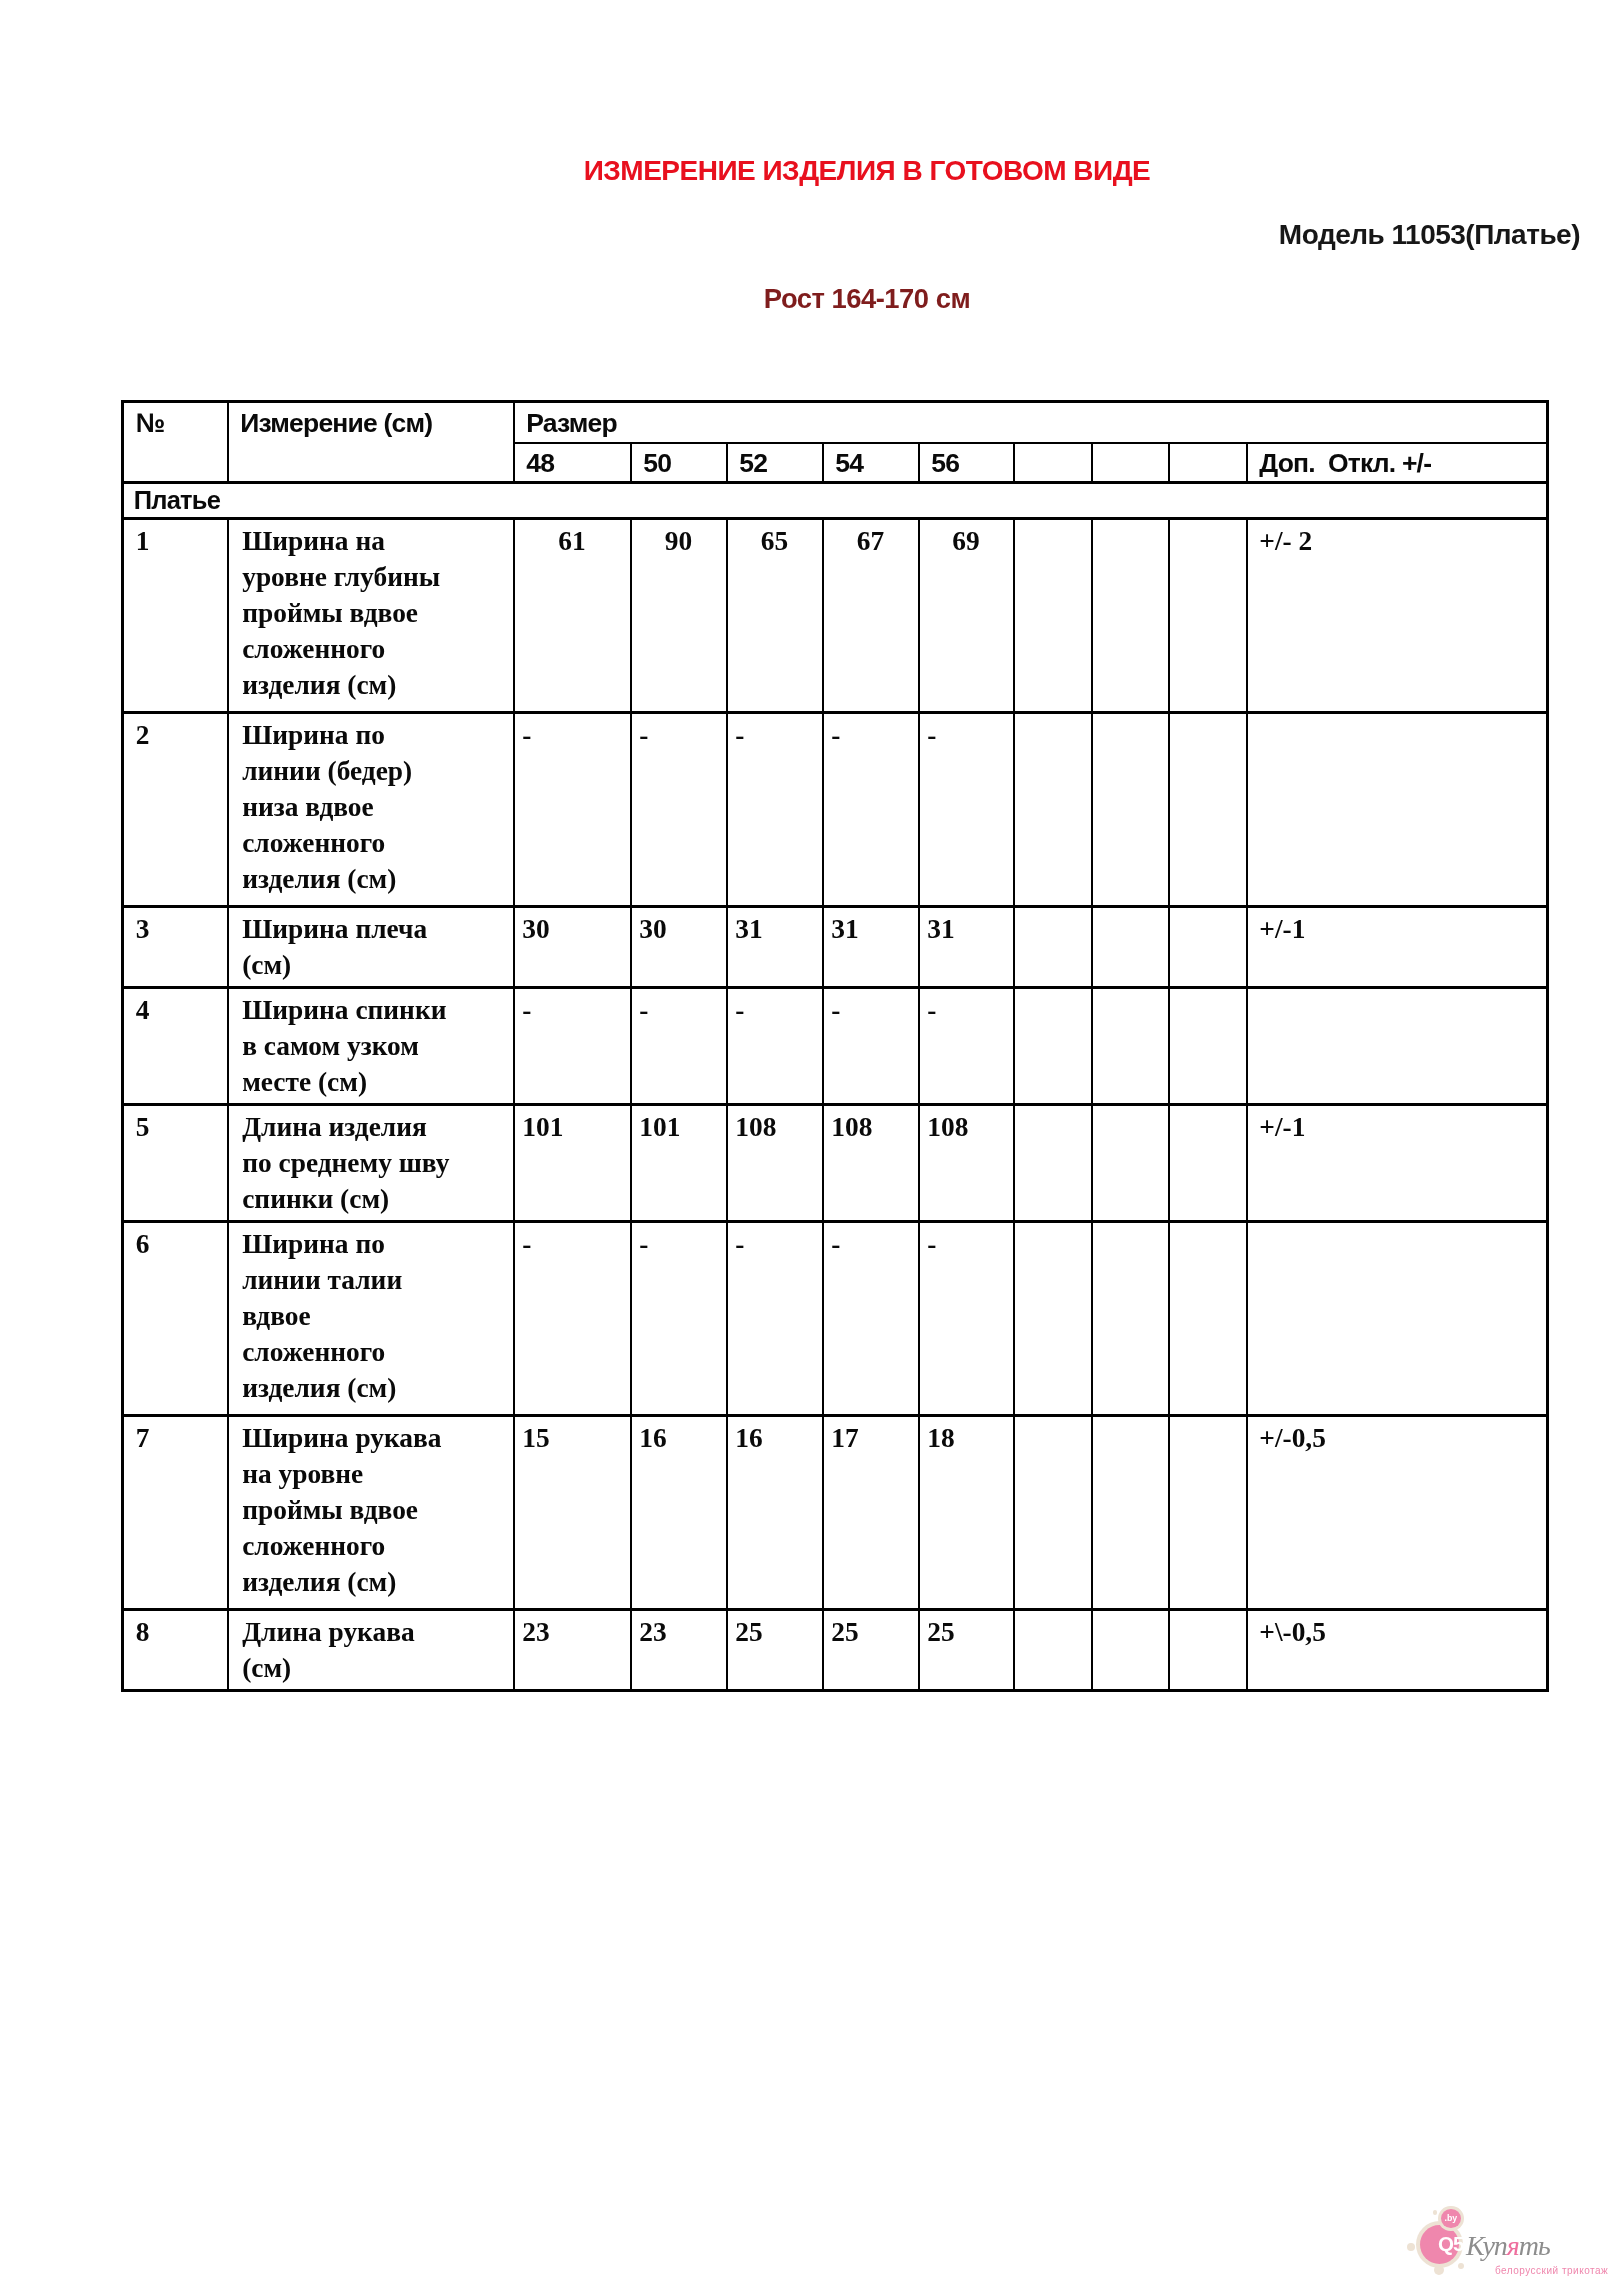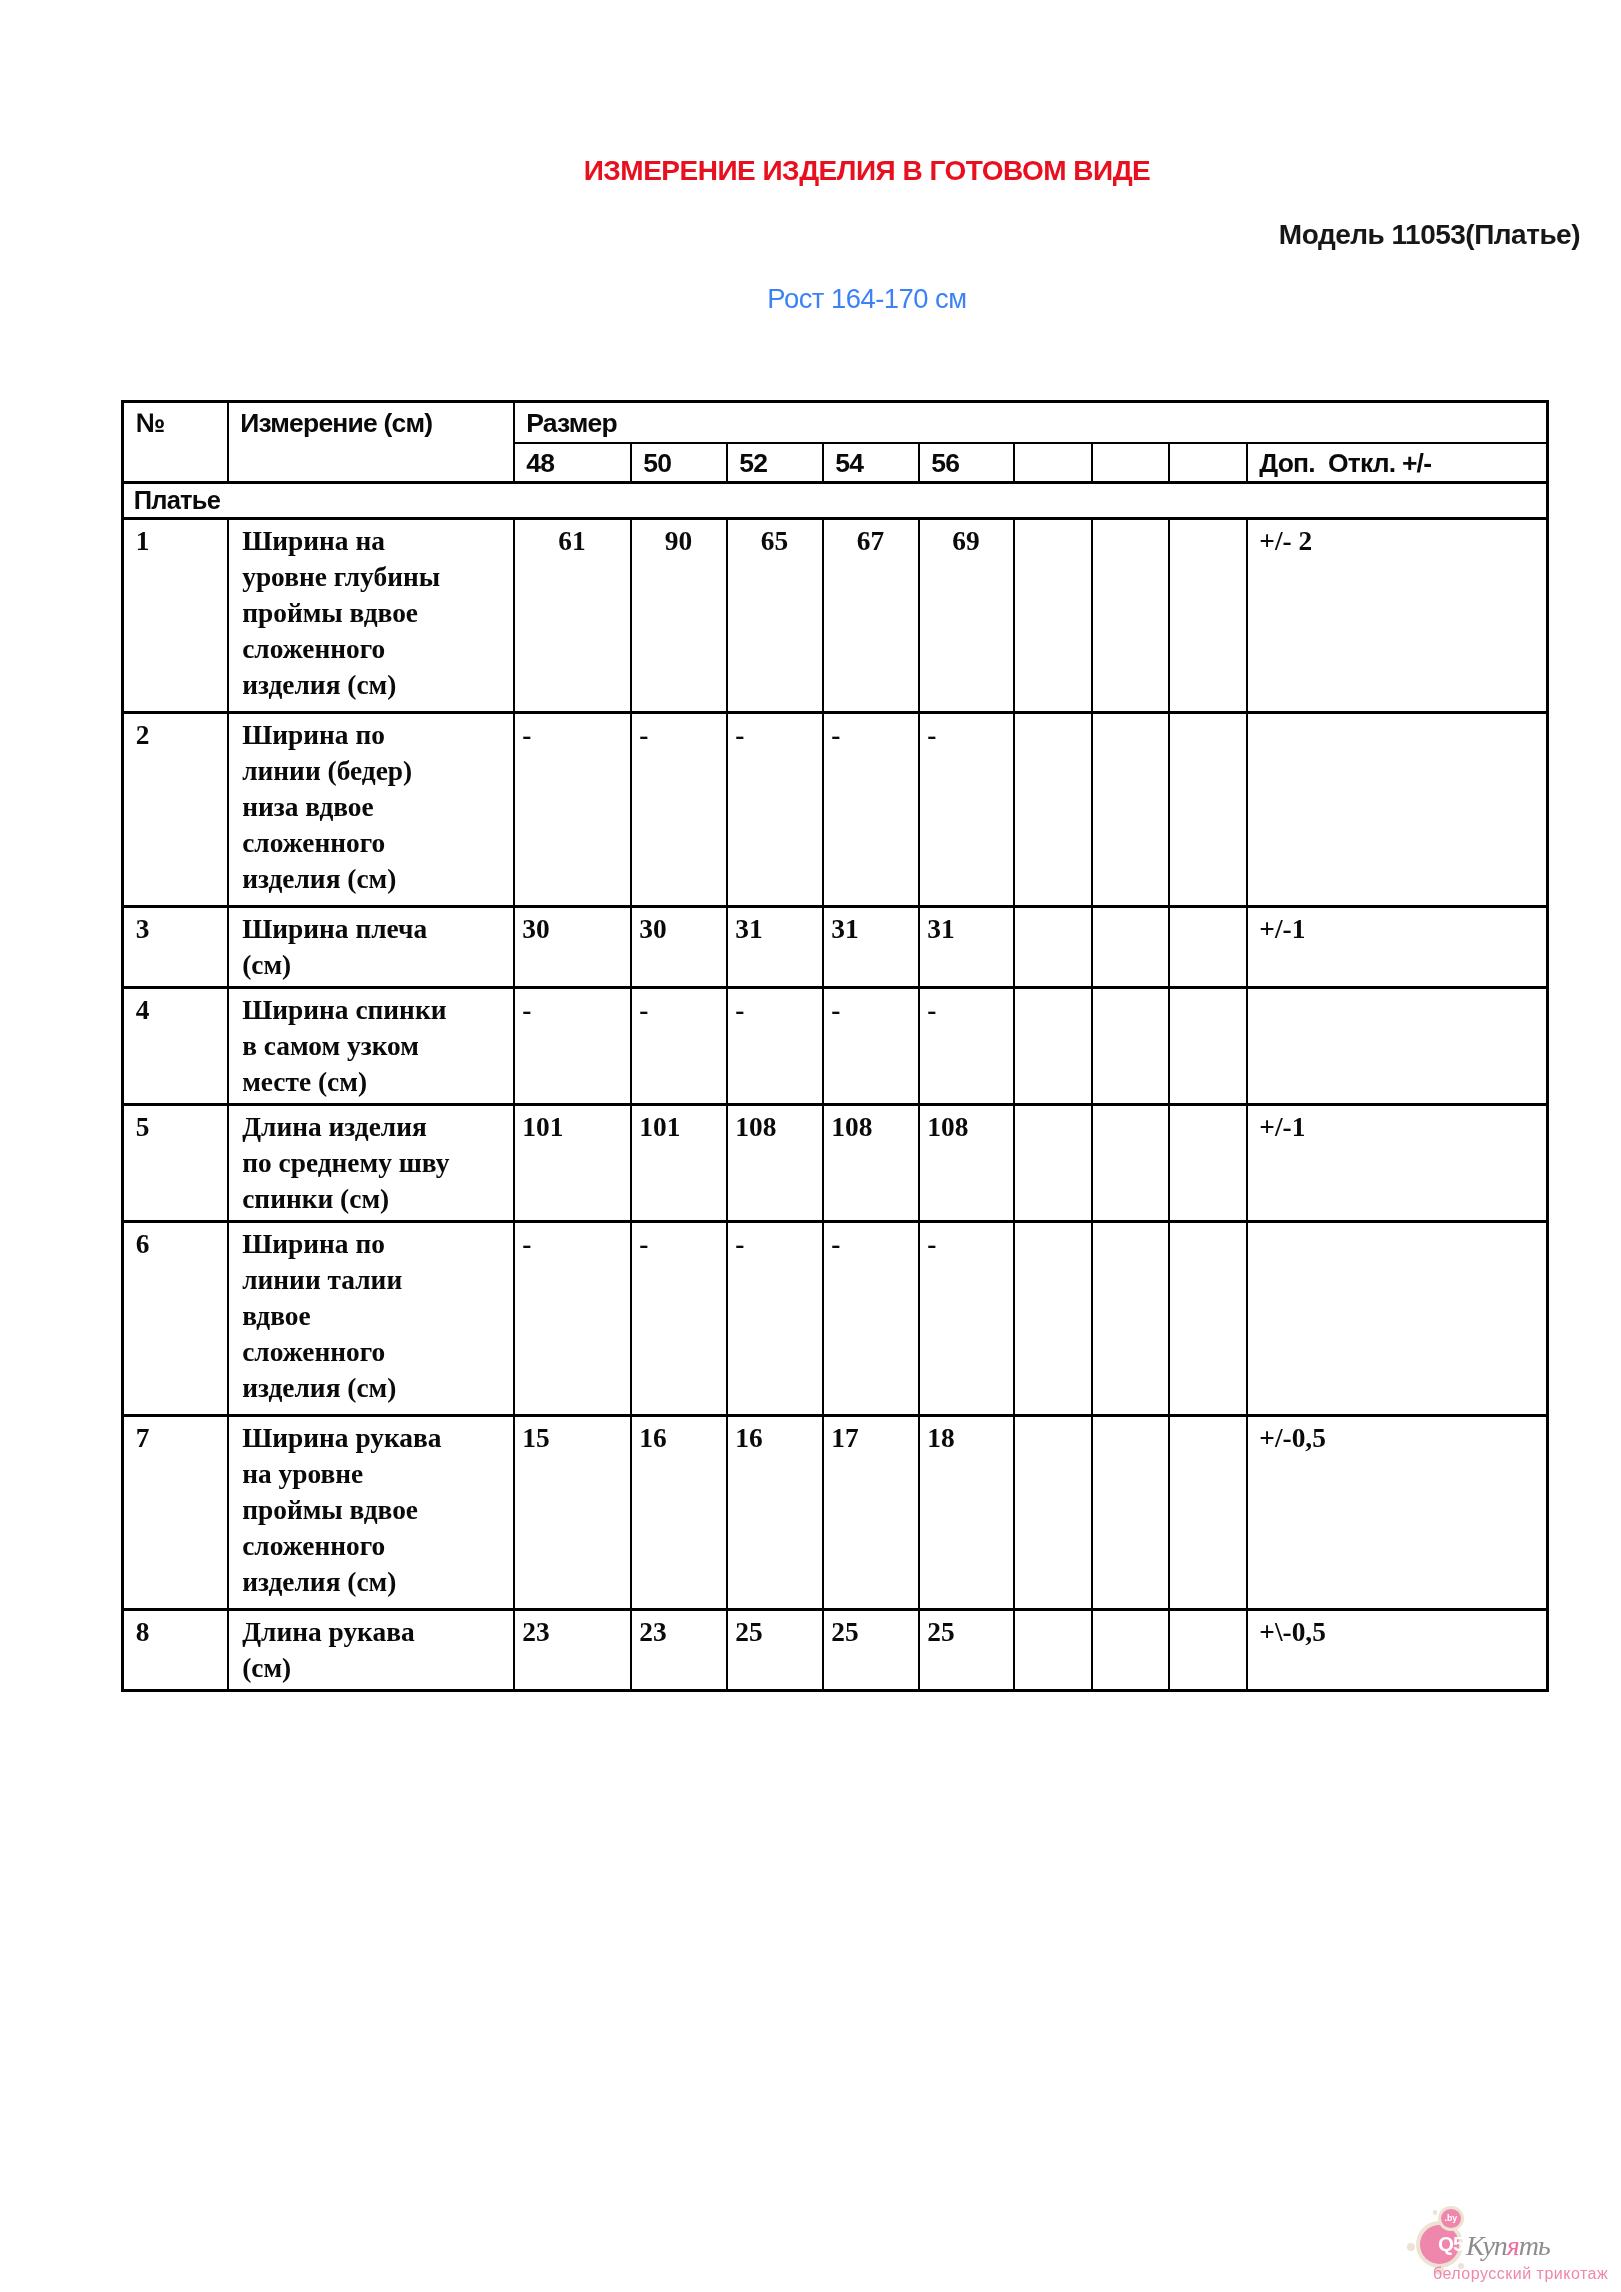--- a/index.html
+++ b/index.html
@@ -24,22 +24,22 @@
     color:#e8101e;
   }
   .doc-model {
     position:absolute; left:0; top:219px; width:100%;
     font-size:28px; font-weight:700; letter-spacing:-0.5px;
     color:#171717;
     text-align:right;
   }
   .doc-rost {
     position:absolute; left:0; top:283px; width:100%;
-    font-size:27.4px; font-weight:400; letter-spacing:-0.5px;
-    color:#3b82f6;
+    font-size:27.4px; font-weight:700; letter-spacing:-0.5px;
+    color:#7f1d1d;
   }
 
   
   table.meas {
     position:absolute; left:121px; top:400px;
     width:1426px;
     border-collapse:collapse;
     table-layout:fixed;
     border:3.9px solid #000;
   }
@@ -117,21 +117,21 @@
   .logo .dot.d4 { left:51px; top:63px; width:5.9px;  height:5.9px; }
   .logo .brand {
     position:absolute; left:59px; top:25.5px; width:152px;
     font-family:"Liberation Serif", serif;
     font-size:28px; line-height:39px; letter-spacing:-1px;
     color:#8d8d8d; white-space:nowrap;font-style:italic;
   }
   .logo .brand .accent { color:#ee6f9e; }
   .logo .tagline {
     position:absolute; right:9.8px; top:65px;
-    font-size:16px; letter-spacing:0.5px;
+    font-size:10px; letter-spacing:0.5px;
     color:#ef87ad; white-space:nowrap;
     font-family:"Liberation Sans", sans-serif;
   }
 </style>
 </head>
 <body>
 
 <div class="page">
 
   <div class="headings">

